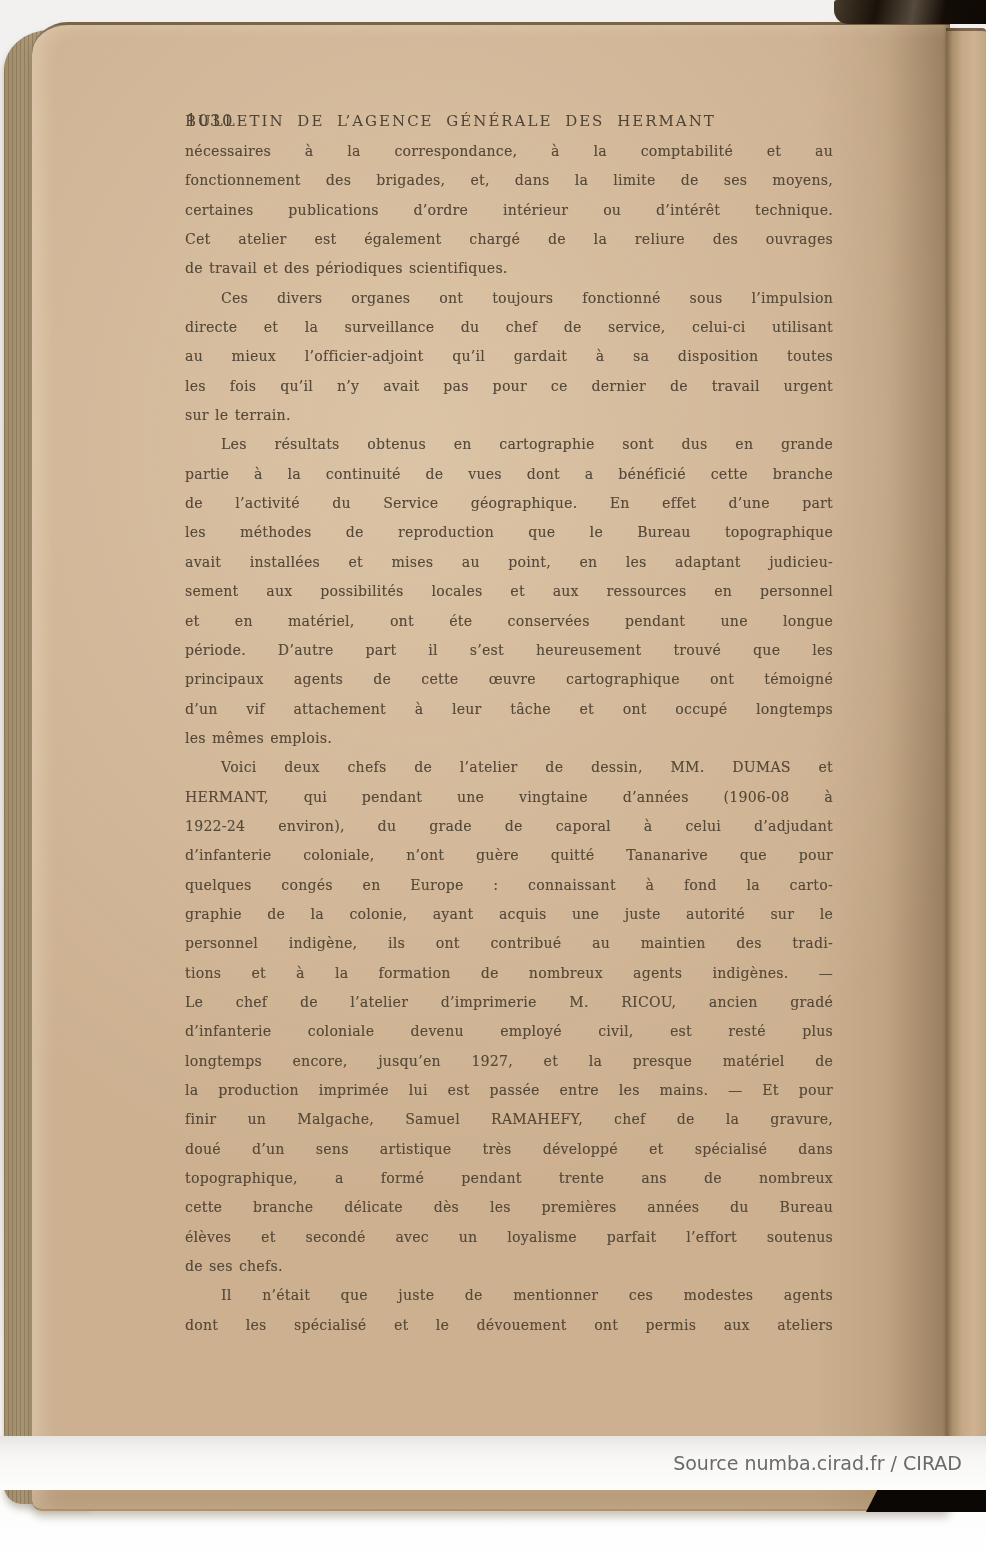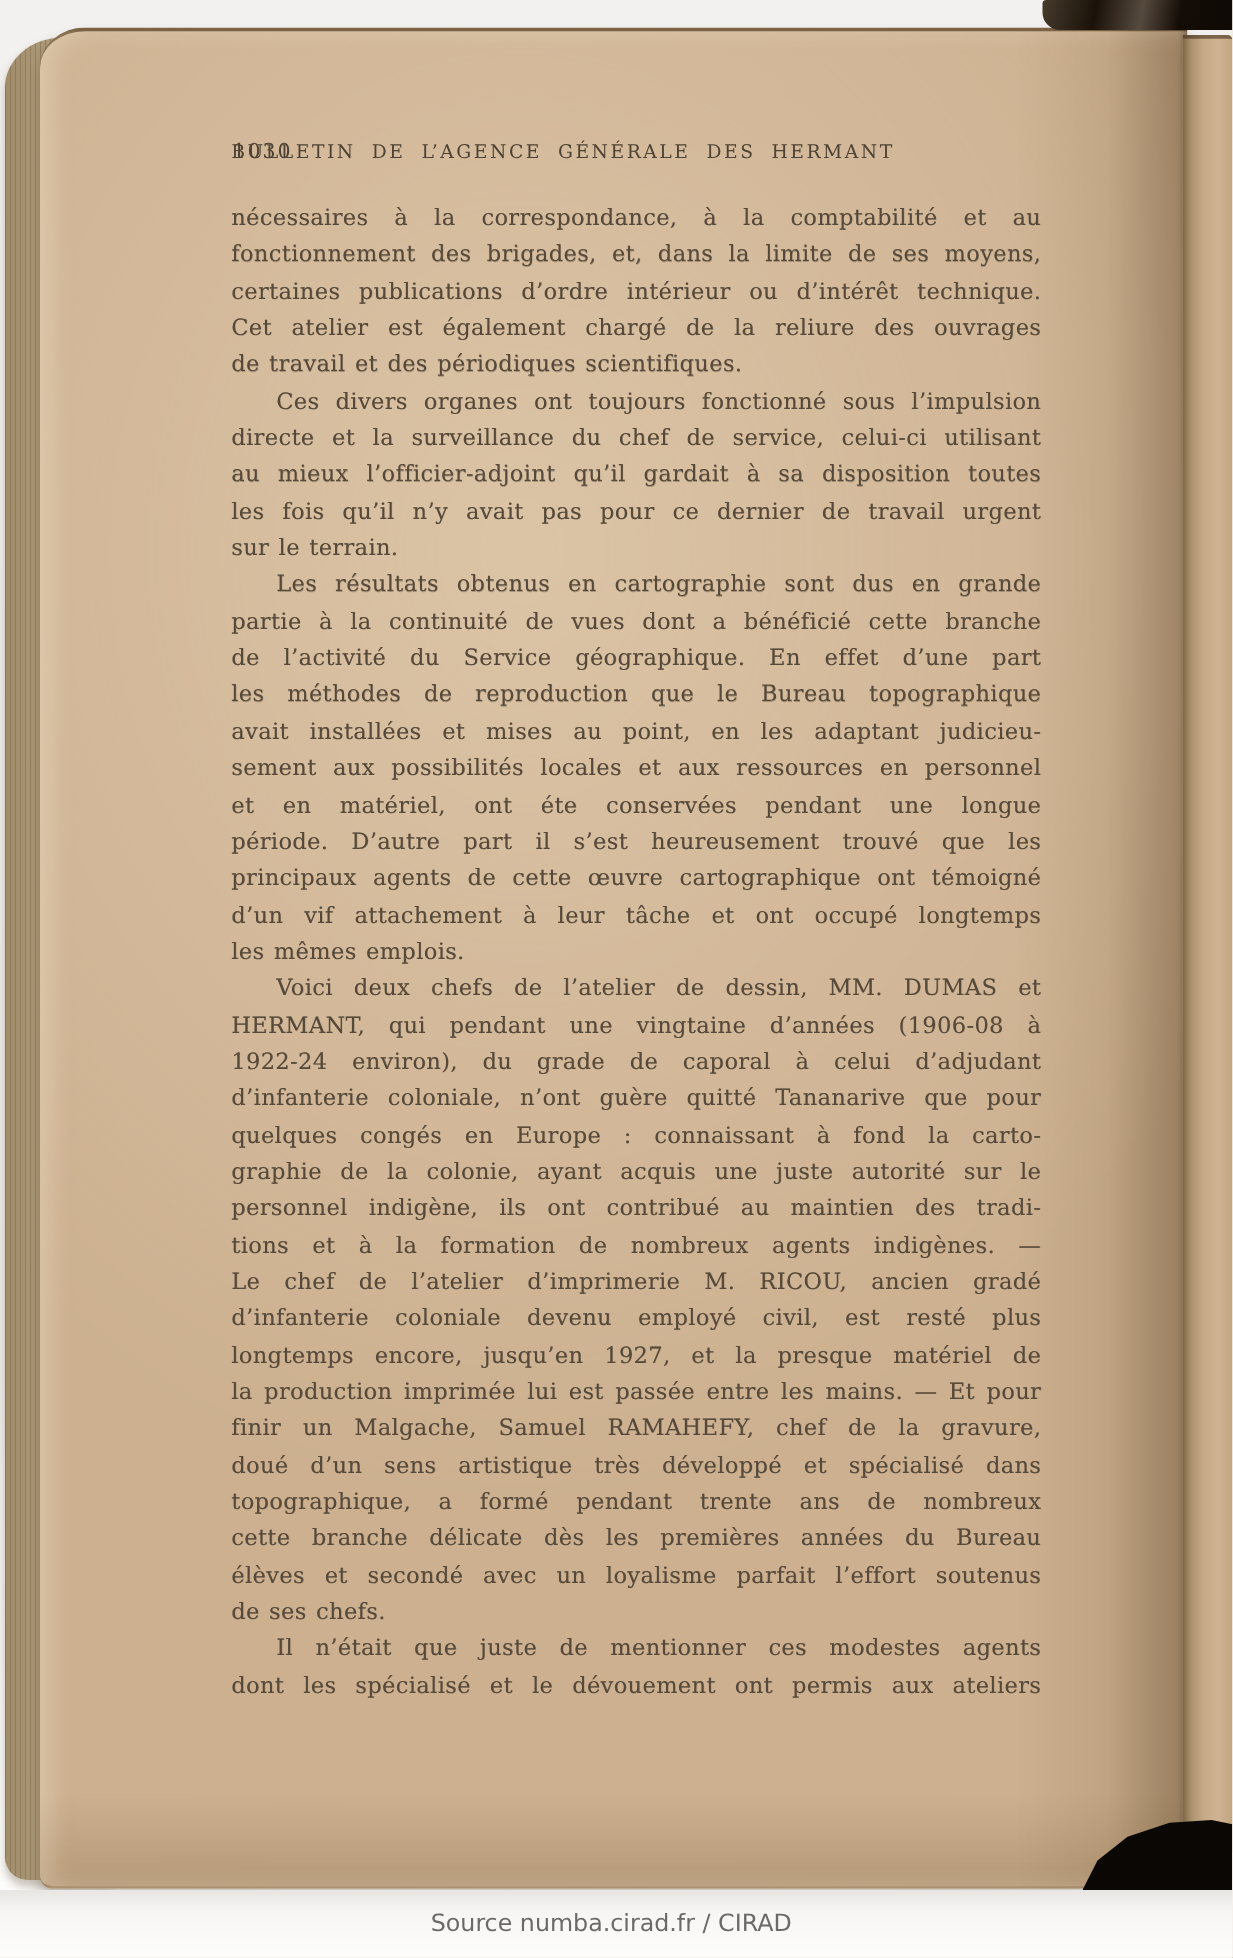--- a/index.html
+++ b/index.html
@@ -91,42 +91,41 @@
   }
 
   .page-number {
     position: absolute;
     left: 1px; top: -1px;
     font-size: 16.5px;
     letter-spacing: 1.5px;
   }
 
   .page-body {
-    margin-top: 23px;
-    font-size: 18px;
+    font-size: 14px;
     line-height: 29.35px;
     letter-spacing: 0.3px;
     word-spacing: 1.5px;
     text-shadow: 0.3px 0.3px 0.5px rgba(86,73,57,0.38);
   }
 
   .line { text-align: justify; text-align-last: justify; }
   .line.last { text-align-last: left; }
   .line.indent { text-indent: 36px; }
 
   
   .source-bar {
     position: absolute;
-    left: 0; top: 1512px;
+    left: 0; top: 1436px;
     width: 986px; height: 54px;
     background: linear-gradient(180deg, #e8e6e3 0%, #f7f6f5 35%, #fdfdfc 100%);
     display: flex;
     align-items: center;
-    justify-content: center;
-    padding-right: 8px;
+    justify-content: flex-end;
+    padding-right: 24px;
     box-sizing: border-box;
     font-family: "DejaVu Sans", sans-serif;
     font-size: 19px;
     color: #6a6a6a;
   }
 </style>
 </head>
 <body>
 
 <div id="stage">

